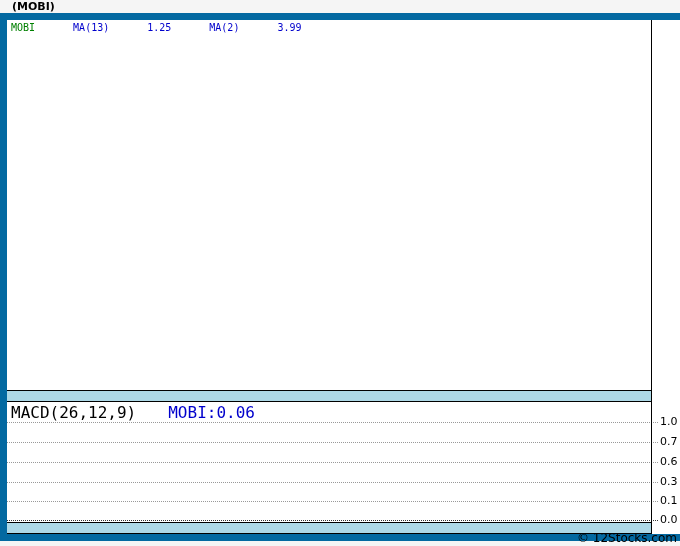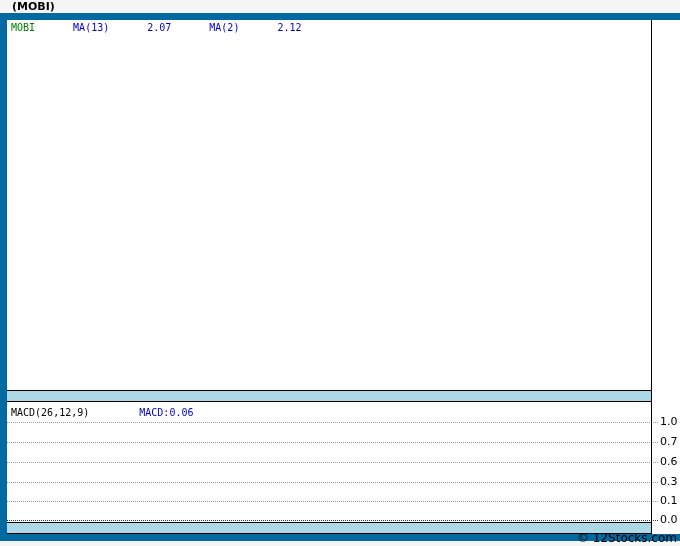--- a/index.html
+++ b/index.html
@@ -32,22 +32,22 @@
   
   .band {
     position:absolute; left:0; width:644px; height:10px;
     background:#ADD8E6; border-top:1px solid #000; border-bottom:1px solid #000;
     z-index:2;
   }
   .band-top    { top:370px; }
   .band-bottom { top:502px; }
   
   .macd-legend {
-    position:absolute; left:4px; top:387px; display:flex; gap:22px;
-    font-family:"DejaVu Sans Mono", monospace; font-size:10px; line-height:12px;
+    position:absolute; left:4px; top:387px; display:flex; gap:4px;
+    font-family:"DejaVu Sans Mono", monospace; font-size:16px; line-height:12px;
     white-space:pre; z-index:4;
   }
   .grid {
     position:absolute; left:0; width:651px; height:0;
     border-top:1px dotted #999999; z-index:1;
   }
   .g1 { top:402px; } .g2 { top:422px; } .g3 { top:442px; }
   .g4 { top:462px; } .g5 { top:481px; }
   .g6 { top:500px; border-top:1px dotted #333333; }
   .ytick {
@@ -65,40 +65,40 @@
 </head>
 <body>
 
 <div class="title">(MOBI)</div>
 
 <div class="chart">
 
   <div class="legend">
     <span class="c-green">MOBI</span>
     <span class="c-blue">MA(13)</span>
-    <span class="c-blue">2.07</span>
+    <span class="c-blue">1.25</span>
     <span class="c-blue">MA(2)</span>
-    <span class="c-blue">2.12</span>
+    <span class="c-blue">3.99</span>
   </div>
 
   <div class="grid g1"></div>
   <div class="grid g2"></div>
   <div class="grid g3"></div>
   <div class="grid g4"></div>
   <div class="grid g5"></div>
   <div class="grid g6"></div>
 
   <div class="band band-top"></div>
   <div class="band band-bottom"></div>
 
   <div class="divider"></div>
 
   <div class="macd-legend">
     <span class="c-black">MACD(26,12,9)</span>
-    <span class="c-blue">MACD:0.06</span>
+    <span class="c-blue">MOBI:0.06</span>
   </div>
 
   <div class="ytick yt1">1.0</div>
   <div class="ytick yt2">0.7</div>
   <div class="ytick yt3">0.6</div>
   <div class="ytick yt4">0.3</div>
   <div class="ytick yt5">0.1</div>
   <div class="ytick yt6">0.0</div>
 
 </div>

